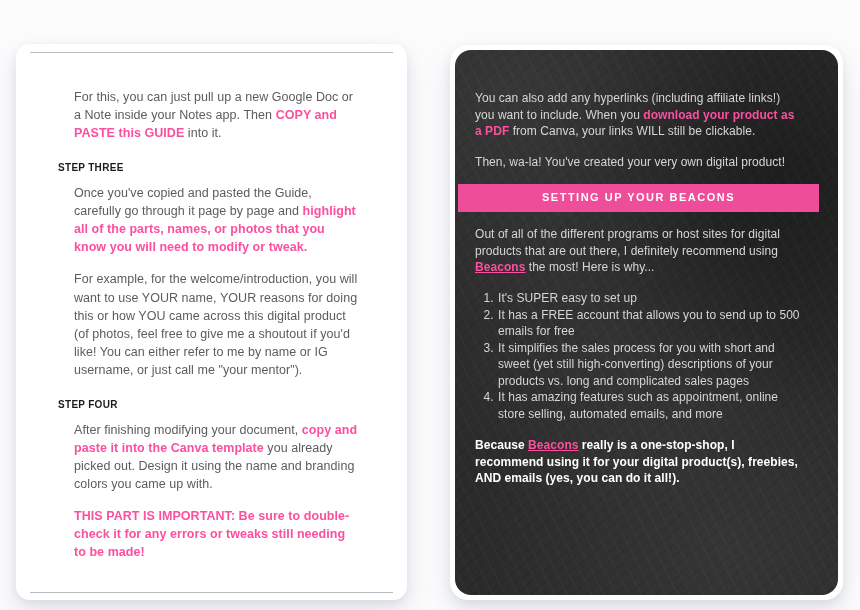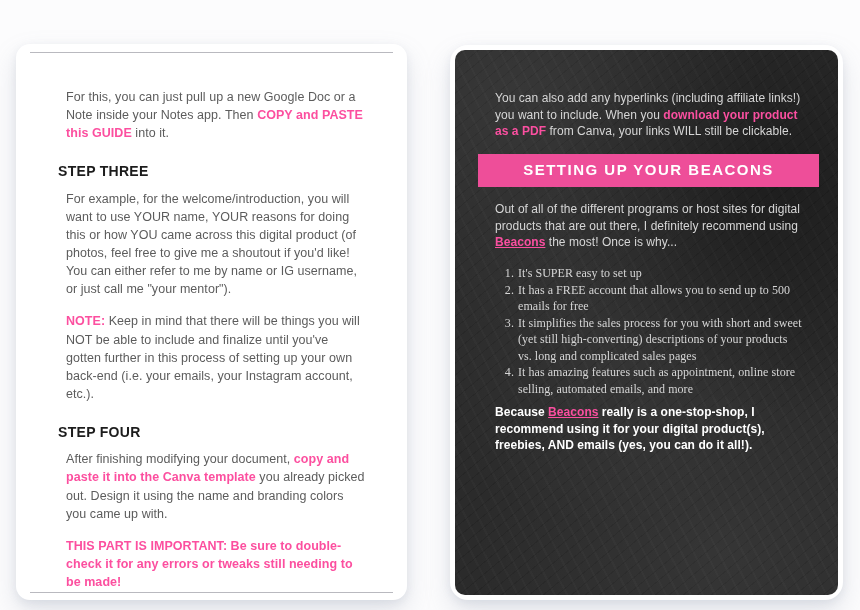--- a/index.html
+++ b/index.html
@@ -23,91 +23,92 @@
     position:absolute;left:14px;right:14px;height:1px;background:#b9b9bf;
   }
   .page-rule.top{top:8px;}
   .page-rule.bottom{bottom:7px;}
   .left-body{
     position:absolute;inset:0;
     padding:44px 33px 0 42px;
     box-sizing:border-box;
     font-size:12.5px;line-height:1.45;color:#5c5c5c;letter-spacing:.05px;
   }
-  .left-body p{margin:0 8px 14px;}
+  .left-body p{margin:0 16px 14px;}
   .step-heading{
     margin:19px 0 8px;
-    font-size:14px;font-weight:800;color:#1c1c1c;letter-spacing:.3px;
+    font-size:10px;font-weight:800;color:#1c1c1c;letter-spacing:.3px;
   }
   .pink{color:#fc4f9f;font-weight:700;}
   
   .right-card{
     left:450px;top:45px;width:393px;height:555px;border-radius:18px;
   }
   .dark-panel{
-    position:absolute;inset:5px;border-radius:10px;
+    position:absolute;inset:5px;border-radius:16px;
     box-sizing:border-box;
-    padding:40px 36px 0 40px;
+    padding:40px 36px 0 20px;
     color:#d6d6d6;font-size:12px;line-height:1.38;letter-spacing:.05px;
     background:
       radial-gradient(120% 80% at 15% 8%, rgba(255,255,255,.06), transparent 55%),
       radial-gradient(100% 70% at 85% 25%, rgba(0,0,0,.30), transparent 60%),
       radial-gradient(90% 60% at 40% 55%, rgba(255,255,255,.045), transparent 55%),
       radial-gradient(110% 70% at 70% 92%, rgba(255,255,255,.05), transparent 60%),
       repeating-linear-gradient(63deg, rgba(255,255,255,.02) 0 2px, transparent 2px 11px),
       repeating-linear-gradient(-40deg, rgba(0,0,0,.12) 0 1px, transparent 1px 9px),
       #2b2b2b;
     overflow:hidden;
   }
   .dark-panel p{margin:0 0 14px;}
   .banner{
     margin:13px -17px 14px;
     padding:6px 4px 7px;
     text-align:center;
     background:#ee4e99;
-    color:#ffffff;font-weight:800;font-size:15px;letter-spacing:1.5px;
+    color:#ffffff;font-weight:800;font-size:11px;letter-spacing:1.5px;
   }
   .pink-dark{color:#fb4fa0;font-weight:700;}
   .link{color:#fb4fa0;font-weight:700;text-decoration:underline;cursor:pointer;text-align:right;}
   .bold-white{color:#ffffff;font-weight:700;}
-  ol.benefits{margin:0 0 7px;padding-left:22px;font-family:Liberation Serif, serif;}
+  ol.benefits{margin:0 0 15px;padding-left:22px;}
   ol.benefits li{margin:0;padding-left:1px;}
 </style>
 </head>
 <body>
 
 <div class="card left-card">
   <div class="page-rule top"></div>
   <div class="page-rule bottom"></div>
   <div class="left-body">
     <p><span>For this, you can just pull up a new Google Doc or a Note inside your Notes app. Then </span><span class="pink">COPY and PASTE this GUIDE</span><span> into it.</span></p>
 
     <h3 class="step-heading">STEP THREE</h3>
 
+    <p><span>Once you've copied and pasted the Guide, carefully go through it page by page and </span><span class="pink">highlight all of the parts, names, or photos that you know you will need to modify or tweak.</span></p>
 
     <p>For example, for the welcome/introduction, you will want to use YOUR name, YOUR reasons for doing this or how YOU came across this digital product (of photos, feel free to give me a shoutout if you'd like! You can either refer to me by name or IG username, or just call me "your mentor").</p>
 
-    <p><span class="pink">NOTE:</span><span> Keep in mind that there will be things you will NOT be able to include and finalize until you've gotten further in this process of setting up your own back-end (i.e. your emails, your Instagram account, etc.).</span></p>
 
     <h3 class="step-heading">STEP FOUR</h3>
 
     <p><span>After finishing modifying your document, </span><span class="pink">copy and paste it into the Canva template</span><span> you already picked out. Design it using the name and branding colors you came up with.</span></p>
 
     <p class="pink">THIS PART IS IMPORTANT: Be sure to double-check it for any errors or tweaks still needing to be made!</p>
   </div>
 </div>
 
 <div class="card right-card">
   <div class="dark-panel">
     <p><span>You can also add any hyperlinks (including affiliate links!) you want to include. When you </span><span class="pink-dark">download your product as a PDF</span><span> from Canva, your links WILL still be clickable.</span></p>
 
+    <p>Then, wa-la! You've created your very own digital product!</p>
 
     <div class="banner">SETTING UP YOUR BEACONS</div>
 
-    <p><span>Out of all of the different programs or host sites for digital products that are out there, I definitely recommend using </span><span class="link">Beacons</span><span> the most! Once is why...</span></p>
+    <p><span>Out of all of the different programs or host sites for digital products that are out there, I definitely recommend using </span><span class="link">Beacons</span><span> the most! Here is why...</span></p>
 
     <ol class="benefits">
       <li>It's SUPER easy to set up</li>
       <li>It has a FREE account that allows you to send up to 500 emails for free</li>
       <li>It simplifies the sales process for you with short and sweet (yet still high-converting) descriptions of your products vs. long and complicated sales pages</li>
       <li>It has amazing features such as appointment, online store selling, automated emails, and more</li>
     </ol>
 
     <p class="bold-white"><span>Because </span><span class="link">Beacons</span><span> really is a one-stop-shop, I recommend using it for your digital product(s), freebies, AND emails (yes, you can do it all!).</span></p>
 

